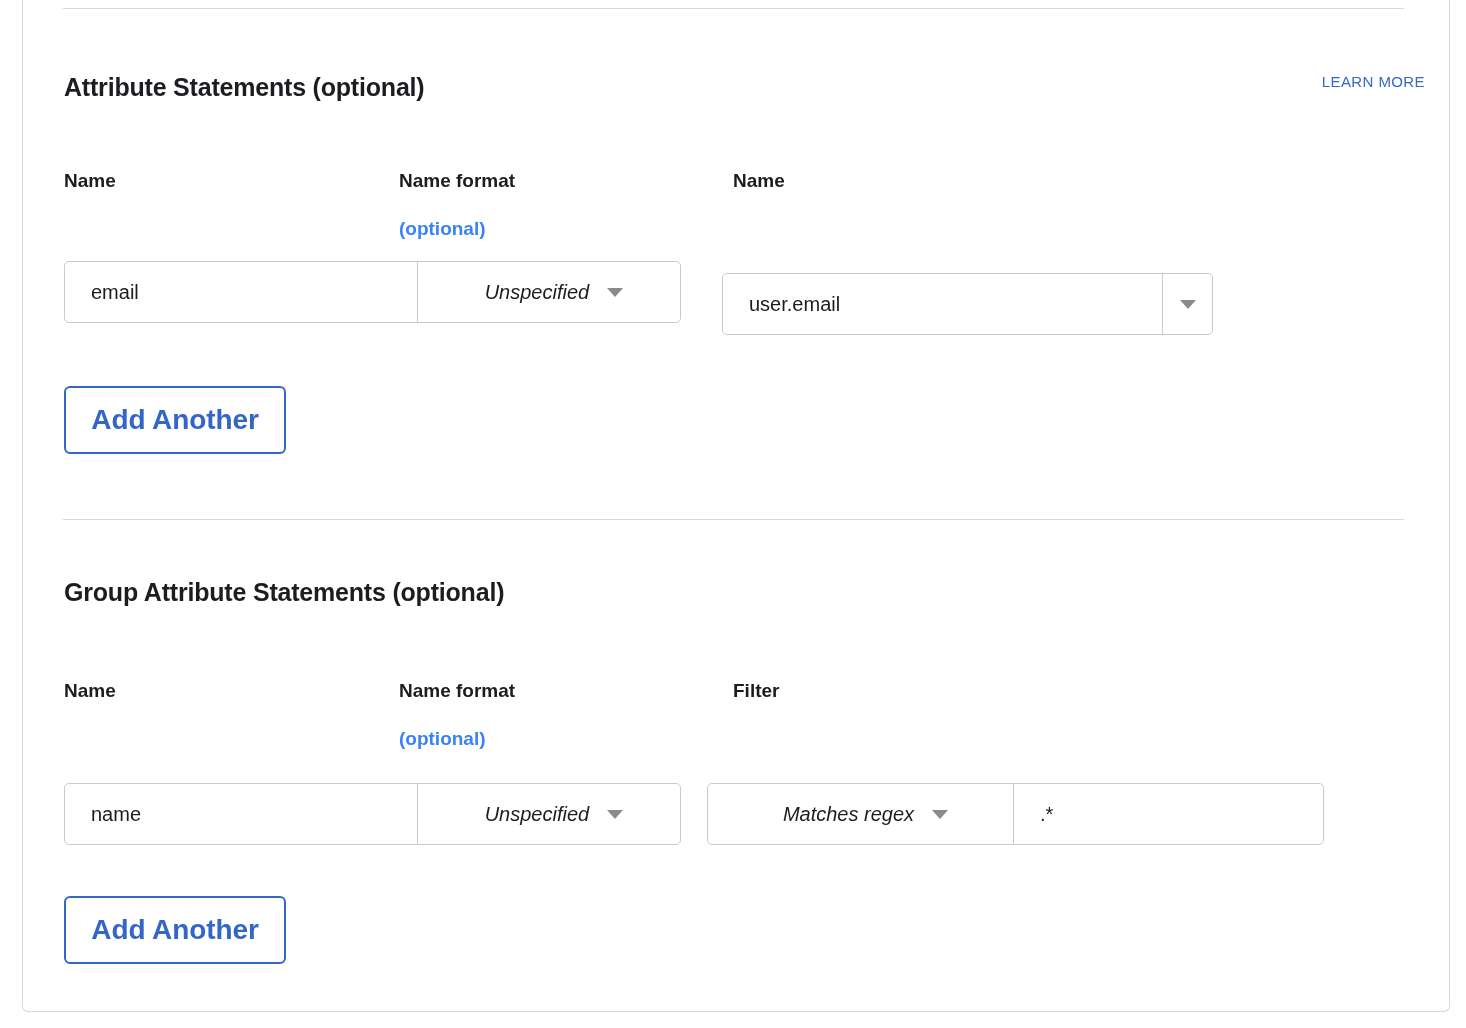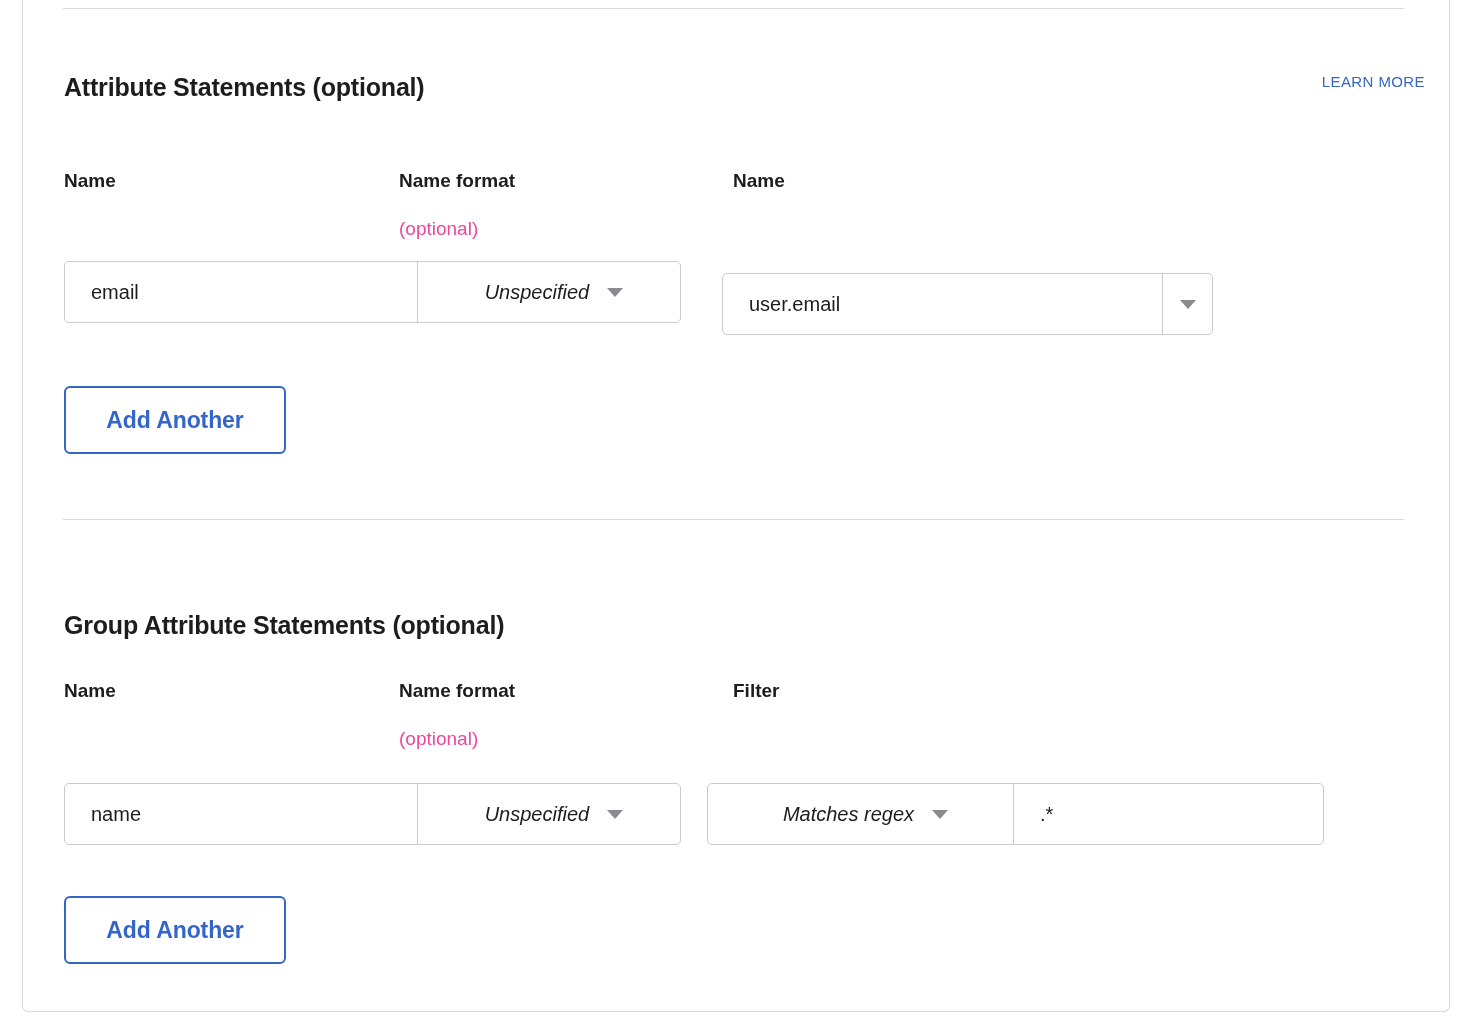--- a/index.html
+++ b/index.html
@@ -58,21 +58,21 @@
   .section-title {
     position: absolute;
     left: 41px;
     font-size: 25px;
     font-weight: bold;
     color: #1d1d21;
     letter-spacing: -0.2px;
     white-space: nowrap;
   }
   .section-title.one { top: 73px; }
-  .section-title.two { top: 611px; }
+  .section-title.two { top: 578px; }
 
   .learn-more {
     position: absolute;
     right: 24px;
     top: 73px;
     font-size: 15px;
     font-weight: 500;
     letter-spacing: 0.4px;
     color: #3466c8;
     text-decoration: none;
@@ -83,22 +83,22 @@
   .col-head {
     position: absolute;
     font-size: 19px;
     font-weight: bold;
     color: #1d1d21;
     white-space: nowrap;
   }
   .col-sub {
     position: absolute;
     font-size: 19px;
-    font-weight: normal;
-    color: #ec4899;
+    font-weight: bold;
+    color: #3b82f6;
     white-space: nowrap;
   }
 
   
   .field-group {
     position: absolute;
     box-sizing: border-box;
     height: 62px;
     border: 1px solid #c8cace;
     border-radius: 5px;
@@ -166,21 +166,21 @@
   .btn-outline {
     position: absolute;
     box-sizing: border-box;
     width: 222px;
     height: 68px;
     border: 2px solid #3466c8;
     border-radius: 6px;
     background: #ffffff;
     color: #3466c8;
     font-family: "Liberation Sans", sans-serif;
-    font-size: 23px;
+    font-size: 28px;
     font-weight: bold;
     cursor: pointer;
     padding: 9px;
     letter-spacing: -0.1px;
   }
 </style>
 </head>
 <body>
 
 <div class="page">

